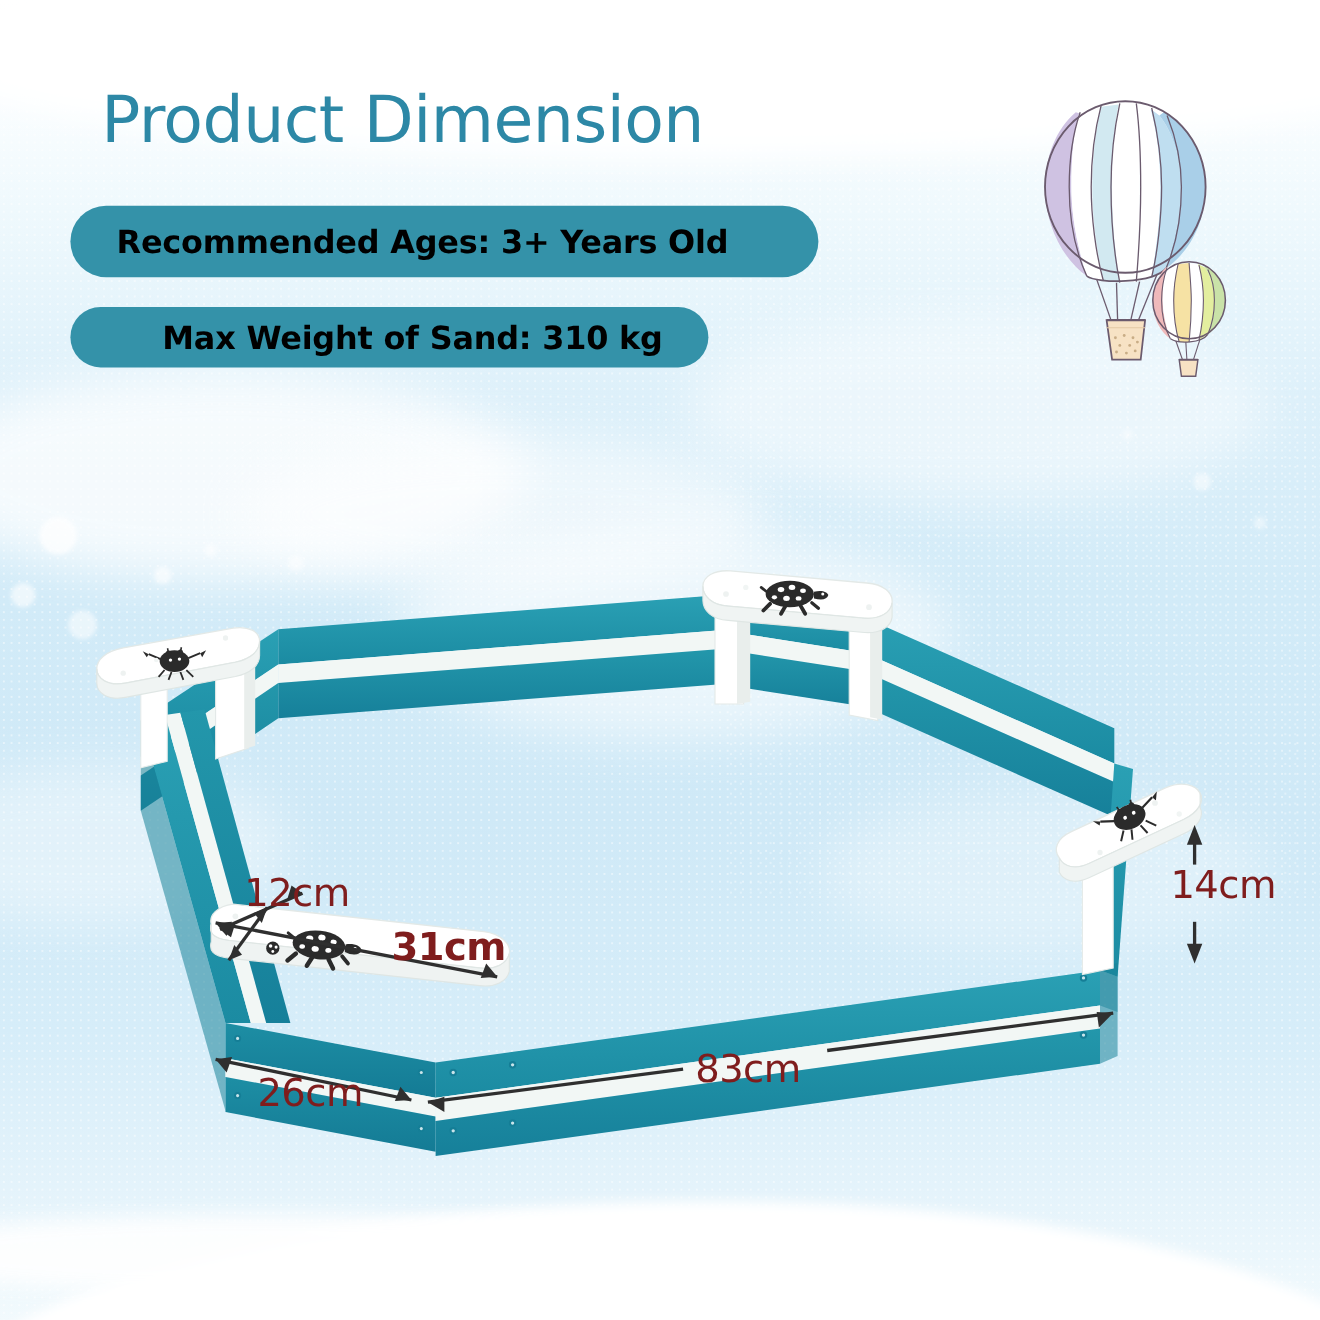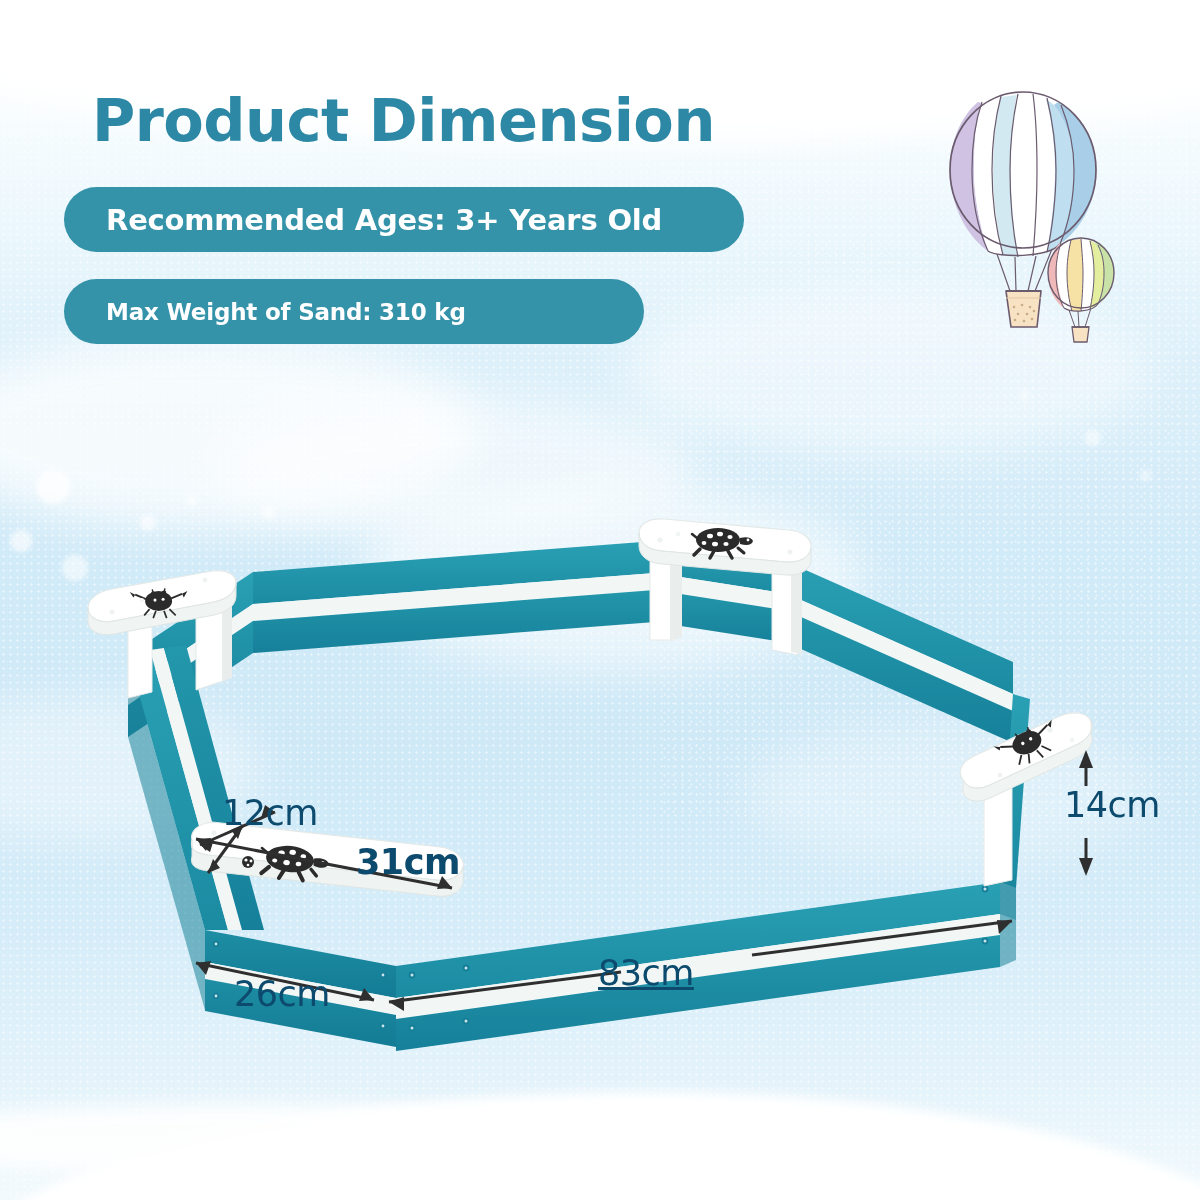--- a/index.html
+++ b/index.html
@@ -61,58 +61,57 @@
     filter:blur(9px); opacity:.9;
   }
 
   .bokeh{ position:absolute; background:#fff; border-radius:50%; filter:blur(2px); }
 
   
   #header { position:absolute; left:0; top:0; width:100%; z-index:5; }
 
   .page-title{
     position:absolute; left:92px; top:74px;
-    font-size:59px; font-weight:bold; letter-spacing:-.5px;
+    font-size:59px; font-weight:normal; letter-spacing:-.5px;
     color:#2d88a6;
     font-family:"DejaVu Sans", sans-serif;
-    margin-top:12px;
   }
 
   .pill{
     position:absolute;
     background:#3492a9;
     border-radius:40px;
-    color:#ffffff;
+    color:#000000;
     display:flex; align-items:center;
     font-weight:bold;
     font-family:"DejaVu Sans", sans-serif;
     letter-spacing:-.2px;
   }
   .pill-ages{ left:64px; top:187px; width:680px; height:65px; padding-left:42px; font-size:29px; }
-  .pill-weight{ left:64px; top:279px; width:580px; height:65px; padding-left:42px; font-size:23px; }
+  .pill-weight{ left:64px; top:279px; width:580px; height:55px; padding-left:42px; font-size:29px;justify-content:center; }
 
   
   #balloons{ position:absolute; left:900px; top:55px; z-index:5; }
 
   
   #sandbox{ position:absolute; left:0; top:0; width:1200px; height:1200px; z-index:4; }
 
   
   .dim-label{
     position:absolute; z-index:7;
-    color:#0c4a6e;
+    color:#7f1d1d;
     font-family:"DejaVu Sans", sans-serif;
     font-size:35px; font-weight:400;
     letter-spacing:-.5px;
     white-space:nowrap;
   }
   .d-12  { left:222px; top:793px; }
   .d-31  { left:356px; top:842px;font-weight:bold; }
   .d-26  { left:234px; top:974px; }
-  .d-83  { left:598px; top:953px;text-decoration:underline; }
+  .d-83  { left:632px; top:953px; }
   .d-14  { left:1064px; top:785px;text-align:right; }
 </style>
 </head>
 <body>
 
 <div id="bg">
   <div class="bg-gradient"></div>
   <div class="bg-dots"></div>
   <div class="bg-dots2"></div>
 

